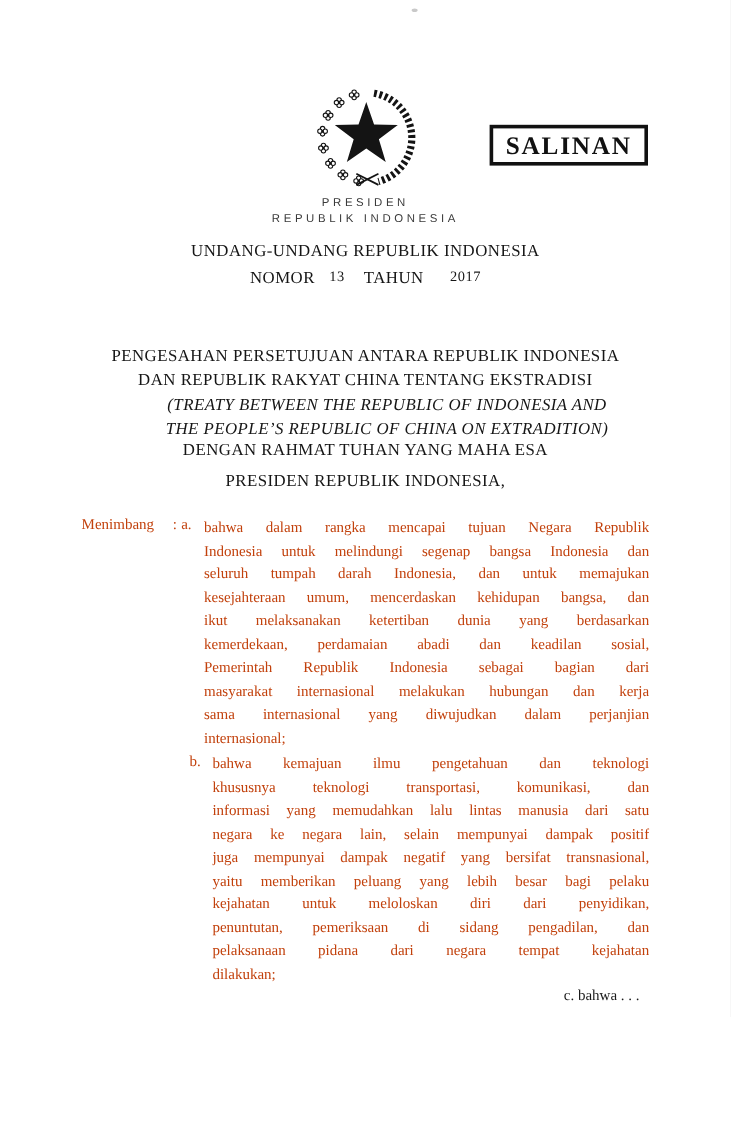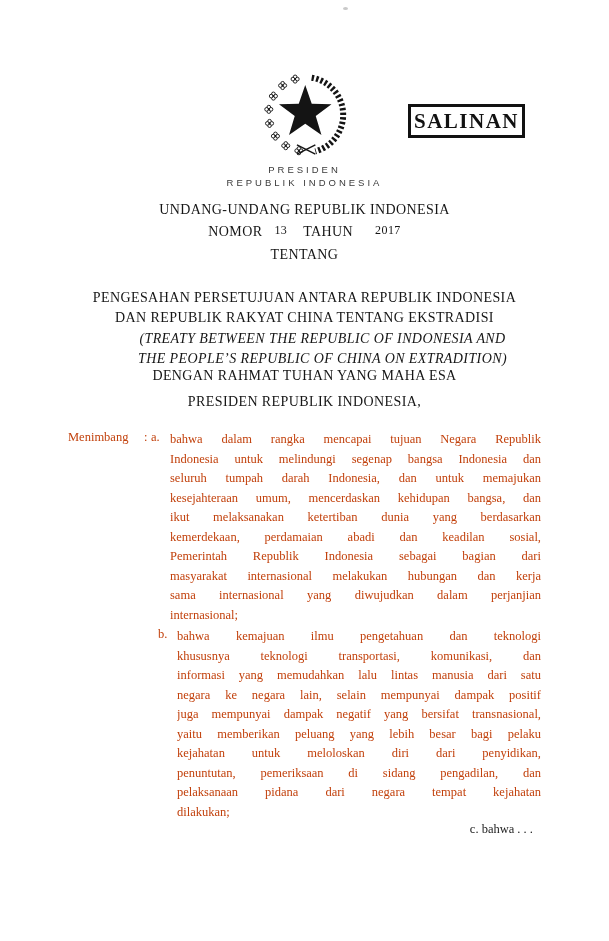--- a/index.html
+++ b/index.html
@@ -4,21 +4,21 @@
 <style>
   html,body{margin:0;padding:0;background:#e8e8e8;}
   .page{
     position:relative;width:609px;height:941px;background:#ffffff;
     margin:0 auto;overflow:hidden;
     font-family:"Liberation Serif", serif;color:#1b1b1b;
   }
   .speck{position:absolute;left:343px;top:7px;width:5px;height:3px;background:#c9c9c9;border-radius:50%;}
   .emblem{position:absolute;left:262px;top:72px;width:92px;height:85px;}
   .salinan{
-    position:absolute;left:408px;top:104px;width:117px;height:34px;
+    position:absolute;left:408px;top:104px;width:132px;height:34px;
     border:3px solid #111;box-sizing:border-box;
     display:flex;align-items:center;justify-content:center;
     font-weight:bold;font-size:21px;letter-spacing:1.5px;color:#111;
     font-family:"Liberation Serif", serif;
   }
   .letterhead{
     position:absolute;left:0;right:0;top:164px;text-align:center;
     font-family:"Liberation Sans", sans-serif;color:#3a3a3a;
     font-size:9.5px;letter-spacing:3px;line-height:12.5px;
   }
@@ -103,21 +103,20 @@
     <div>PRESIDEN</div>
     <div>REPUBLIK INDONESIA</div>
   </div>
 
   <div class="h-center h-undang">UNDANG-UNDANG REPUBLIK INDONESIA</div>
 
   <div class="h-center h-nomor">
     <span>NOMOR</span><span class="num sp-a">13</span><span class="sp-b">TAHUN</span><span class="num sp-c">2017</span>
   </div>
 
-  <div class="h-center h-tentang">TENTANG</div>
 
   <div class="h-center h-subject">
     <div>PENGESAHAN PERSETUJUAN ANTARA REPUBLIK INDONESIA</div>
     <div>DAN REPUBLIK RAKYAT CHINA TENTANG EKSTRADISI</div>
     <div class="it">(TREATY BETWEEN THE REPUBLIC OF INDONESIA AND</div>
     <div class="it">THE PEOPLE’S REPUBLIC OF CHINA ON EXTRADITION)</div>
   </div>
 
   <div class="h-center h-rahmat">DENGAN RAHMAT TUHAN YANG MAHA ESA</div>
   <div class="h-center h-presiden">PRESIDEN REPUBLIK INDONESIA,</div>

